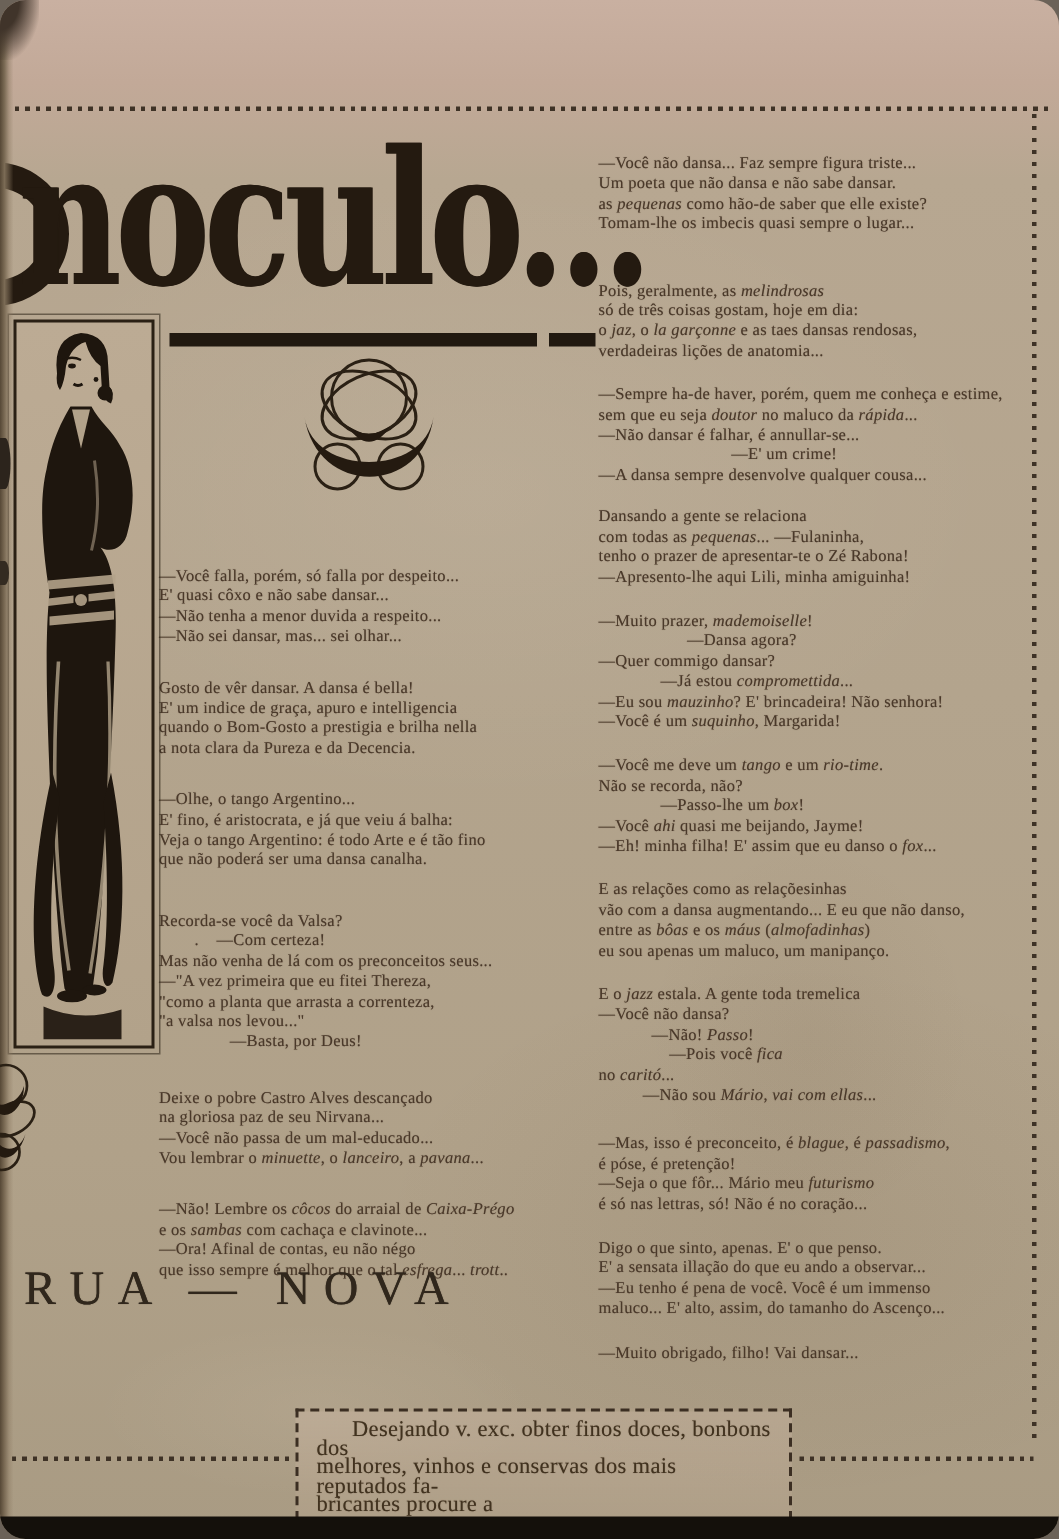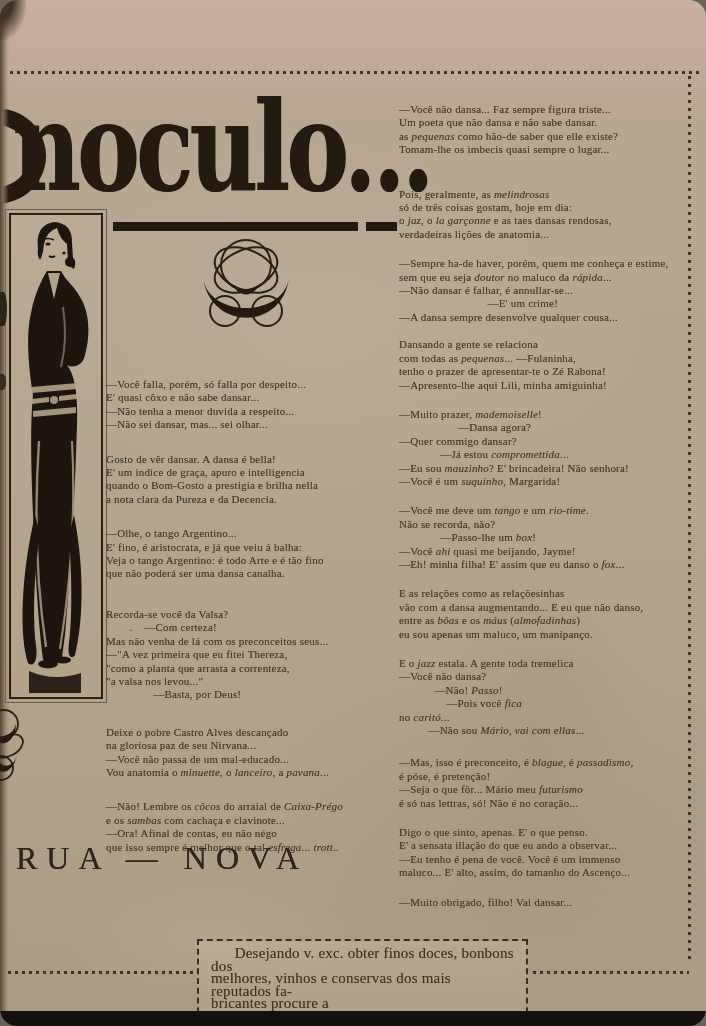--- a/index.html
+++ b/index.html
@@ -184,21 +184,21 @@
         <div class="line"><span>Mas não venha de lá com os preconceitos seus...</span></div>
         <div class="line"><span>—"A vez primeira que eu fitei Thereza,</span></div>
         <div class="line"><span>"como a planta que arrasta a correnteza,</span></div>
         <div class="line"><span>"a valsa nos levou..."</span></div>
         <div class="line"><span>                —Basta, por Deus!</span></div>
       </div>
       <div class="block">
         <div class="line"><span>Deixe o pobre Castro Alves descançado</span></div>
         <div class="line"><span>na gloriosa paz de seu Nirvana...</span></div>
         <div class="line"><span>—Você não passa de um mal-educado...</span></div>
-        <div class="line"><span>Vou anatomia o </span><i>minuette</i><span>, o </span><i>lanceiro</i><span>, a </span><i>pavana</i><span>...</span></div>
+        <div class="line"><span>Vou lembrar o </span><i>minuette</i><span>, o </span><i>lanceiro</i><span>, a </span><i>pavana</i><span>...</span></div>
       </div>
       <div class="block">
         <div class="line"><span>—Não! Lembre os </span><i>côcos</i><span> do arraial de </span><i>Caixa-Prégo</i></div>
         <div class="line"><span>e os </span><i>sambas</i><span> com cachaça e clavinote...</span></div>
         <div class="line"><span>—Ora! Afinal de contas, eu não négo</span></div>
         <div class="line"><span>que isso sempre é melhor que o tal </span><i>esfrega</i><span>... </span><i>trott</i><span>..</span></div>
       </div>
     </div>
   <div class="col col-right" id="right-col">
       <div class="block">

